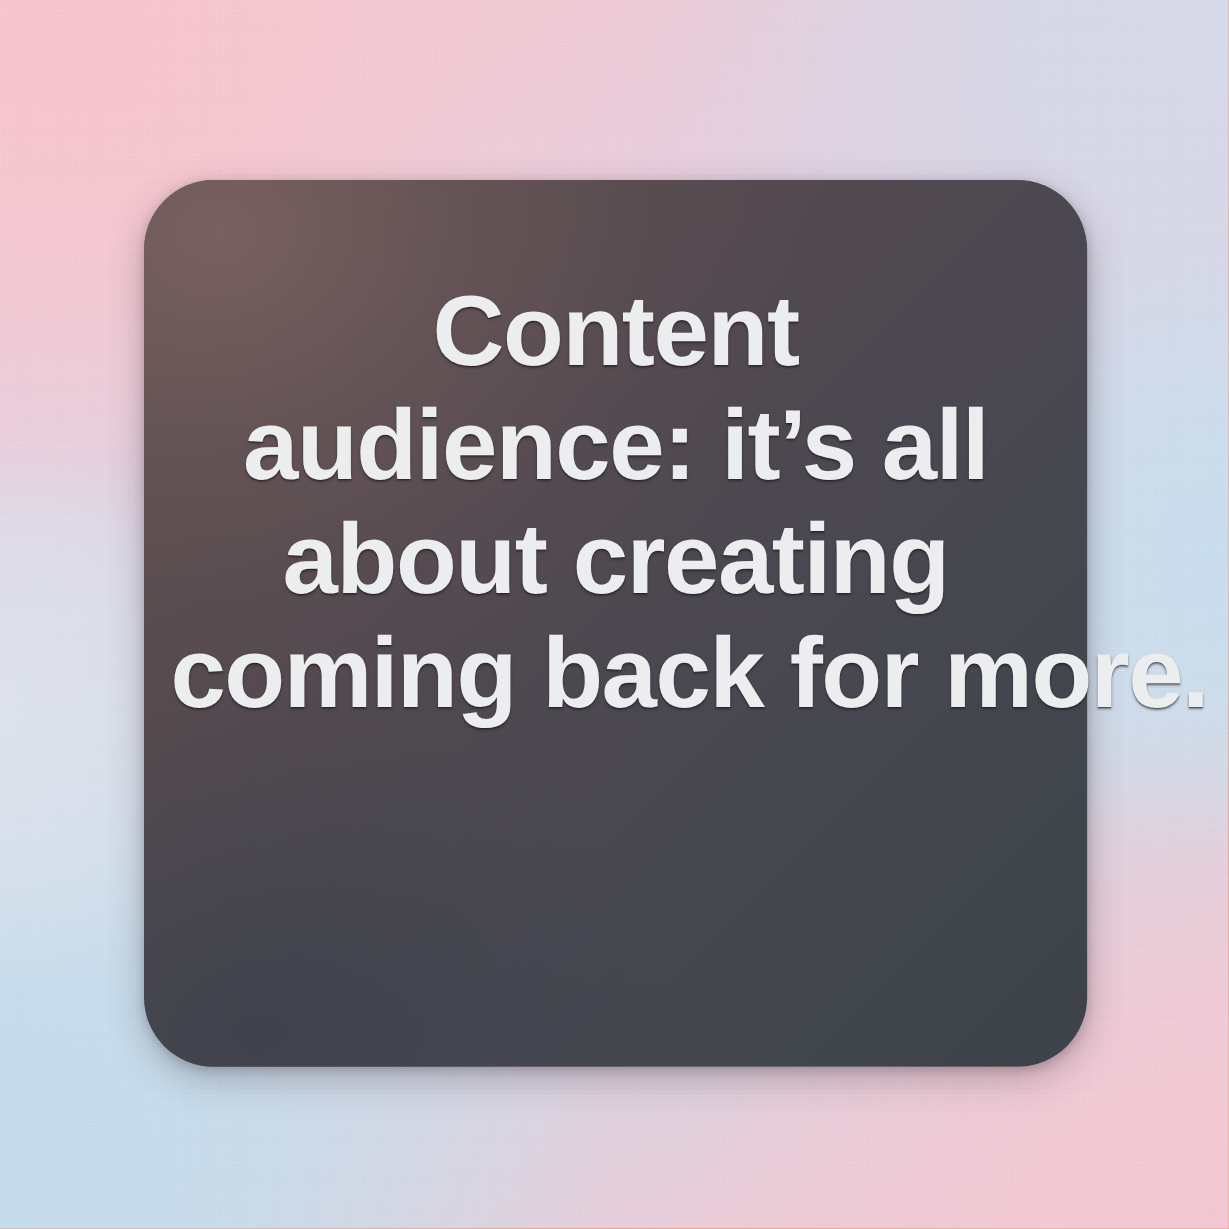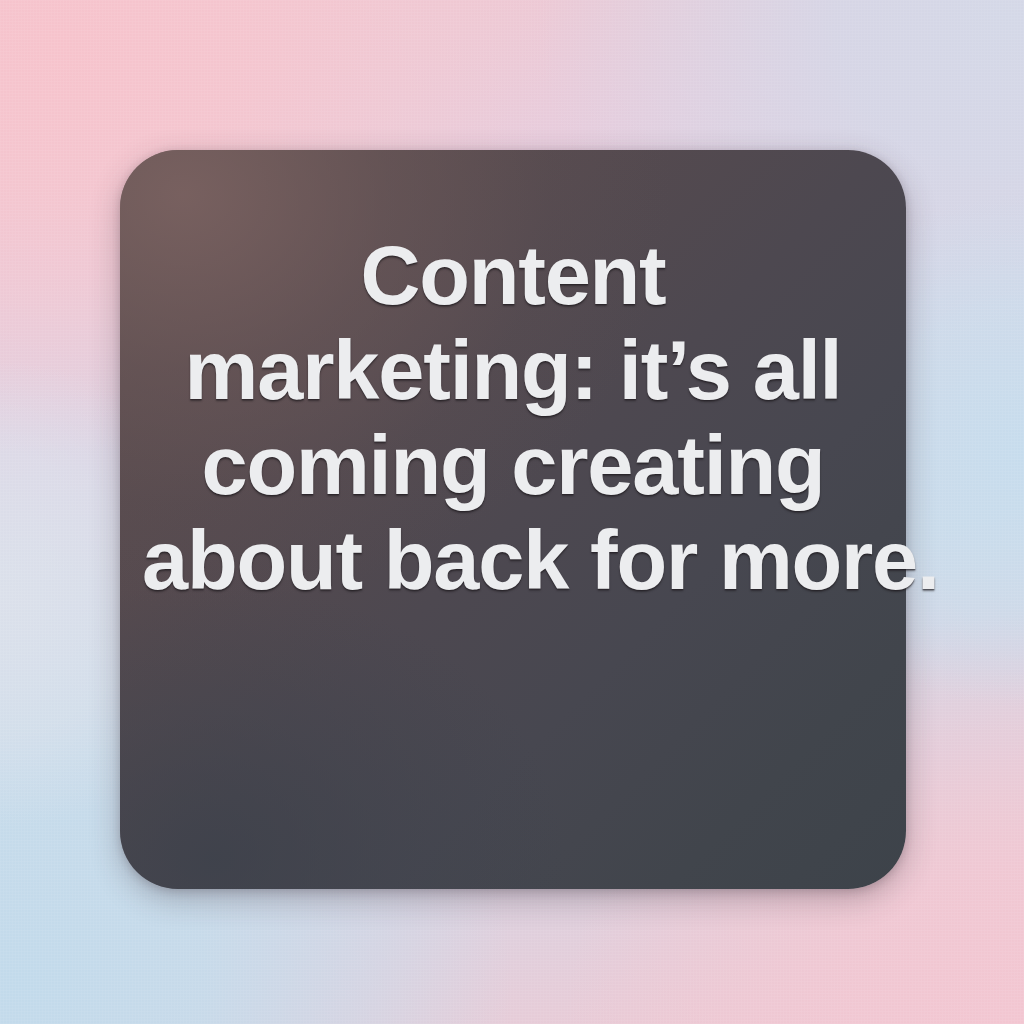--- a/index.html
+++ b/index.html
@@ -203,18 +203,18 @@
   <div class="bg-layer bg-blob-bl"></div>
   <div class="bg-layer bg-blob-br"></div>
   <div class="bg-layer bg-blob-r"></div>
   <div class="bg-layer bg-blob-l"></div>
   <div class="bg-layer bg-grain"></div>
 
   <div id="quote-card"></div>
 
   <div id="quote-text">
     <span class="quote-line">Content</span>
-    <span class="quote-line">marketing: it’s all</span>
-    <span class="quote-line">coming creating</span>
-    <span class="quote-line overflow-line">about back for more.</span>
+    <span class="quote-line">audience: it’s all</span>
+    <span class="quote-line">about creating</span>
+    <span class="quote-line overflow-line">coming back for more.</span>
   </div>
 
 </div>
 
 </body></html>

